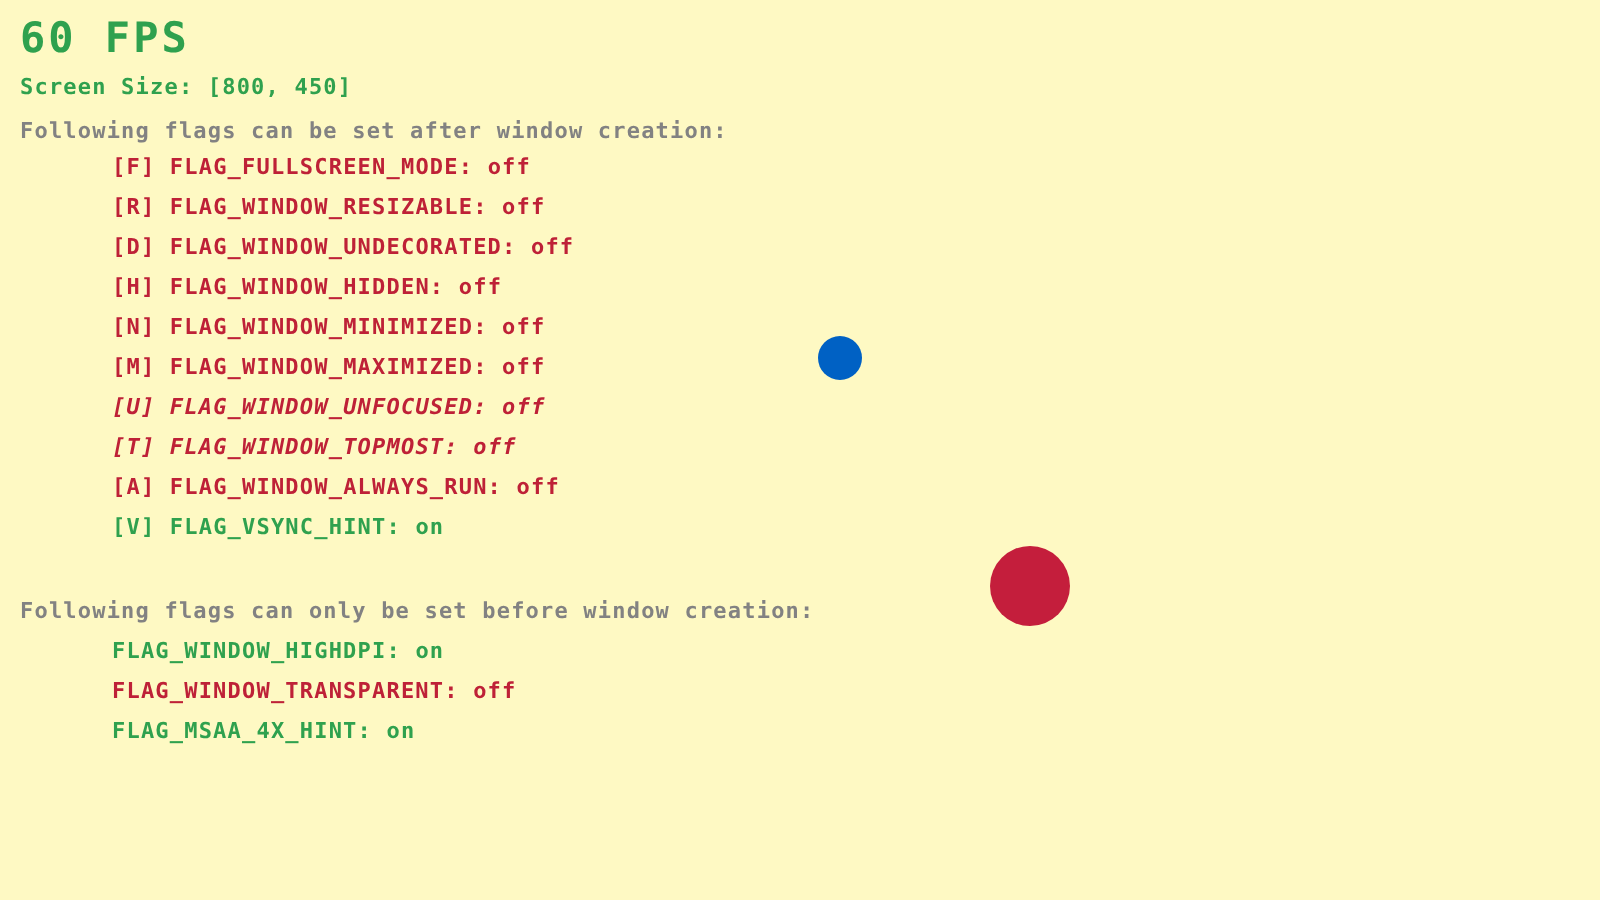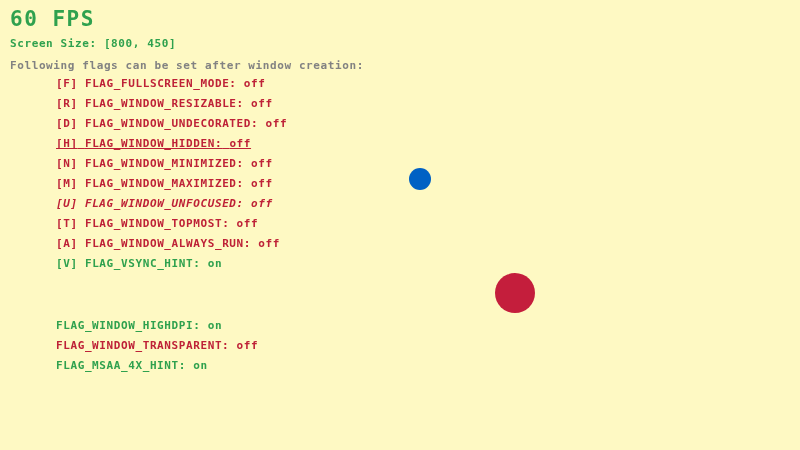--- a/index.html
+++ b/index.html
@@ -85,29 +85,30 @@
   <div class="row fps" style="color: rgb(47, 161, 78);">60 FPS</div>
 
   <div class="row screen-size" style="color: rgb(47, 161, 78); text-align: center;">Screen Size: [800, 450]</div>
 
   <div class="row section-header" id="runtime-header" style="top: 60px; color: rgb(130, 130, 130); text-align: center;">Following flags can be set after window creation:</div>
 
   <div id="runtime-flags-list">
       <div class="row flagline" style="top: 78px; color: rgb(190, 33, 55);"><span class="key">[F]</span> <span class="name">FLAG_FULLSCREEN_MODE:</span> <span class="value">off</span></div>
       <div class="row flagline" style="top: 98px; color: rgb(190, 33, 55);"><span class="key">[R]</span> <span class="name">FLAG_WINDOW_RESIZABLE:</span> <span class="value">off</span></div>
       <div class="row flagline" style="top: 118px; color: rgb(190, 33, 55);"><span class="key">[D]</span> <span class="name">FLAG_WINDOW_UNDECORATED:</span> <span class="value">off</span></div>
-      <div class="row flagline" style="top: 138px; color: rgb(190, 33, 55); text-decoration: underline;"><span class="key">[H]</span> <span class="name">FLAG_WINDOW_HIDDEN:</span> <span class="value">off</span></div>
+      <div class="row flagline" style="top: 138px; color: rgb(190, 33, 55);"><span class="key">[H]</span> <span class="name">FLAG_WINDOW_HIDDEN:</span> <span class="value">off</span></div>
       <div class="row flagline" style="top: 158px; color: rgb(190, 33, 55); text-align: center;"><span class="key">[N]</span> <span class="name">FLAG_WINDOW_MINIMIZED:</span> <span class="value">off</span></div>
       <div class="row flagline" style="top: 178px; color: rgb(190, 33, 55); text-align: center;"><span class="key">[M]</span> <span class="name">FLAG_WINDOW_MAXIMIZED:</span> <span class="value">off</span></div>
       <div class="row flagline" style="top: 198px; color: rgb(190, 33, 55); font-style: italic;"><span class="key">[U]</span> <span class="name">FLAG_WINDOW_UNFOCUSED:</span> <span class="value">off</span></div>
-      <div class="row flagline" style="top: 218px; color: rgb(190, 33, 55);"><span class="key">[T]</span> <span class="name">FLAG_WINDOW_TOPMOST:</span> <span class="value">off</span></div>
+      <div class="row flagline" style="top: 218px; color: rgb(190, 33, 55); font-style: italic;"><span class="key">[T]</span> <span class="name">FLAG_WINDOW_TOPMOST:</span> <span class="value">off</span></div>
       <div class="row flagline" style="top: 238px; color: rgb(190, 33, 55);"><span class="key">[A]</span> <span class="name">FLAG_WINDOW_ALWAYS_RUN:</span> <span class="value">off</span></div>
       <div class="row flagline" style="top: 258px; color: rgb(47, 161, 78); text-align: center;"><span class="key">[V]</span> <span class="name">FLAG_VSYNC_HINT:</span> <span class="value">on</span></div>
     </div>
 
+  <div class="row section-header" id="creation-header" style="top: 300px; color: rgb(130, 130, 130);">Following flags can only be set before window creation:</div>
 
   <div id="creation-flags-list">
       <div class="row flagline" style="top: 320px; color: rgb(47, 161, 78);"><span class="name">FLAG_WINDOW_HIGHDPI:</span> <span class="value">on</span></div>
       <div class="row flagline" style="top: 340px; color: rgb(190, 33, 55);"><span class="name">FLAG_WINDOW_TRANSPARENT:</span> <span class="value">off</span></div>
       <div class="row flagline" style="top: 360px; color: rgb(47, 161, 78);"><span class="name">FLAG_MSAA_4X_HINT:</span> <span class="value">on</span></div>
     </div>
 
   <div class="ball" id="ball-blue" style="left: 409px; top: 168px; width: 22px; height: 22px; background: rgb(0, 97, 196);"></div>
   <div class="ball" id="ball-red" style="left: 495px; top: 273px; width: 40px; height: 40px; background: rgb(196, 30, 60);"></div>
 

